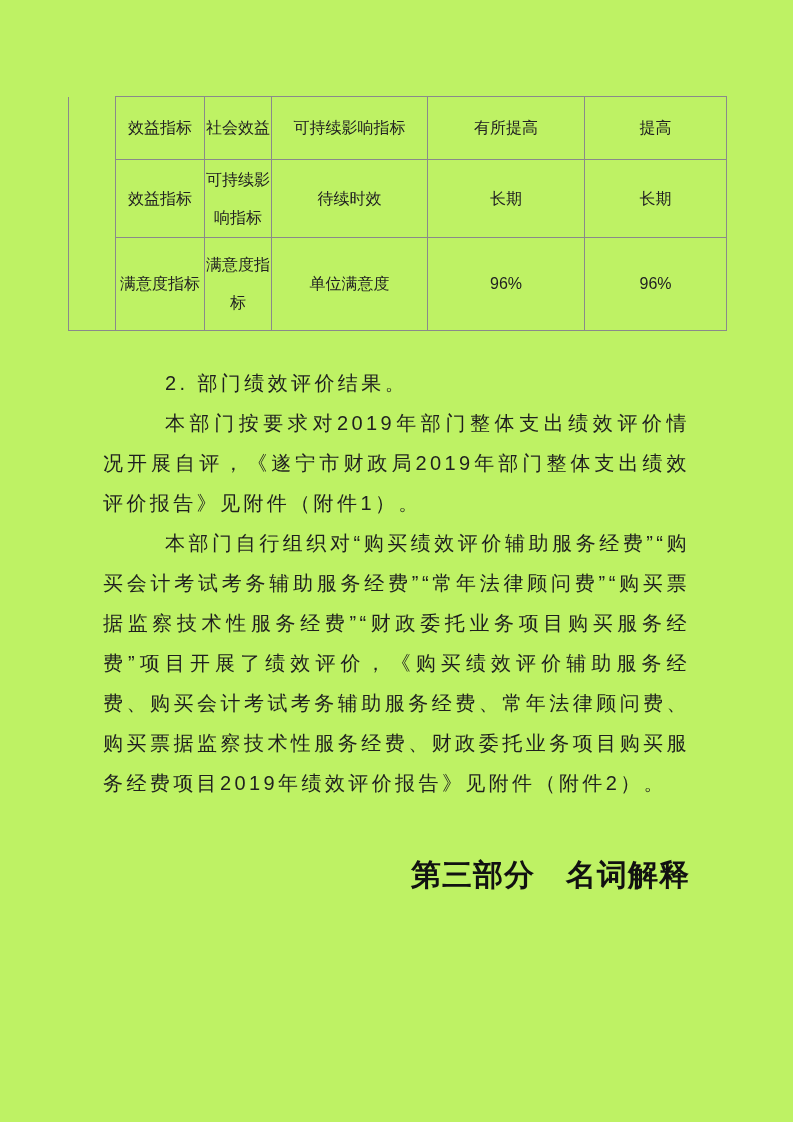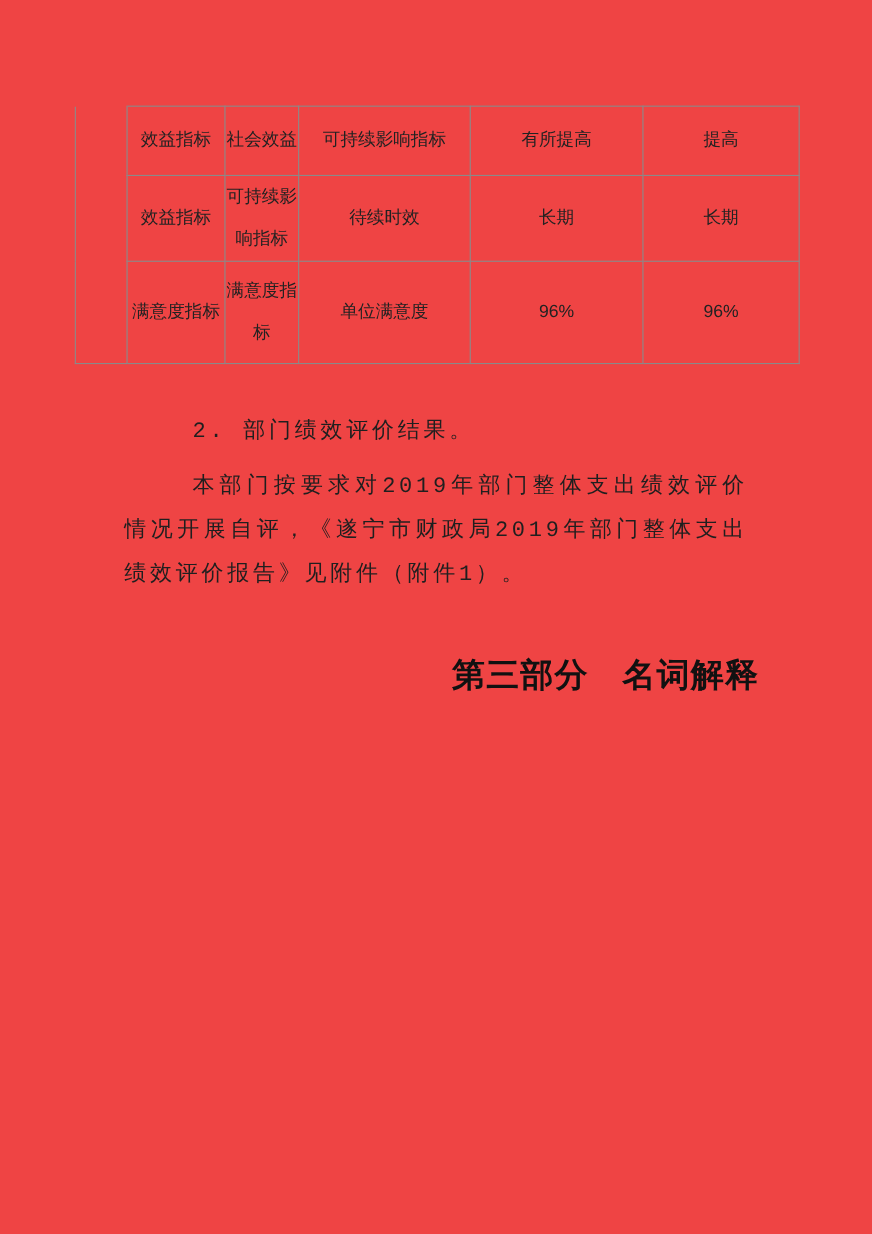--- a/index.html
+++ b/index.html
@@ -4,21 +4,21 @@
 <style>
   html, body {
     margin: 0;
     padding: 0;
     background: #ffffff;
   }
   .page {
     position: relative;
     width: 793px;
     height: 1122px;
-    background: #ef4444;
+    background: #bef264;
     overflow: hidden;
     color: #1f1f1f;
     font-family: "Liberation Sans", "DejaVu Sans", serif;
   }
 
   
   .ind-table {
     position: absolute;
     left: 68px;
     top: 96px;
@@ -47,23 +47,22 @@
     position: absolute;
     left: 103px;
     top: 363px;
     width: 587px;
     font-size: 20px;
     line-height: 40px;
     letter-spacing: 3.4px;
     text-align: justify;
   }
   .para {
-    margin: 10px;
+    margin: 0;
     text-indent: 62px;
-    font-family: Liberation Mono, monospace;
   }
   .section-heading {
     margin: 50px 0 35px 0;
     font-size: 30px;
     line-height: 44px;
     font-weight: bold;
     letter-spacing: 1px;
     text-align: right;
     text-indent: 42px;
     color: #111111;
@@ -117,17 +116,18 @@
         <td>单位满意度</td>
         <td>96%</td>
         <td>96%</td>
       </tr>
     </tbody>
   </table>
 
   <div class="content">
     <p class="para">2. 部门绩效评价结果。</p>
     <p class="para">本部门按要求对2019年部门整体支出绩效评价情况开展自评，《遂宁市财政局2019年部门整体支出绩效评价报告》见附件（附件1）。</p>
+    <p class="para">本部门自行组织对“购买绩效评价辅助服务经费”“购买会计考试考务辅助服务经费”“常年法律顾问费”“购买票据监察技术性服务经费”“财政委托业务项目购买服务经费”项目开展了绩效评价，《购买绩效评价辅助服务经费、购买会计考试考务辅助服务经费、常年法律顾问费、购买票据监察技术性服务经费、财政委托业务项目购买服务经费项目2019年绩效评价报告》见附件（附件2）。</p>
     <h2 class="section-heading">第三部分　名词解释</h2>
   </div>
 
 
 </div>
 
 </body></html>

